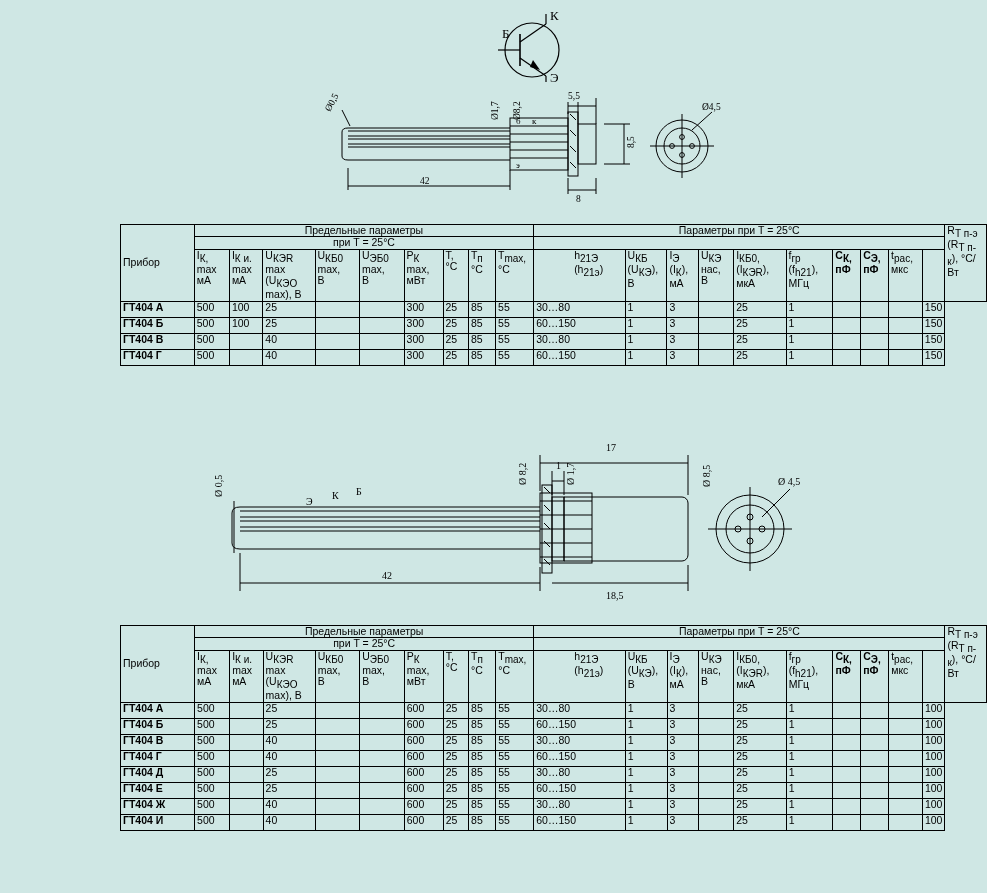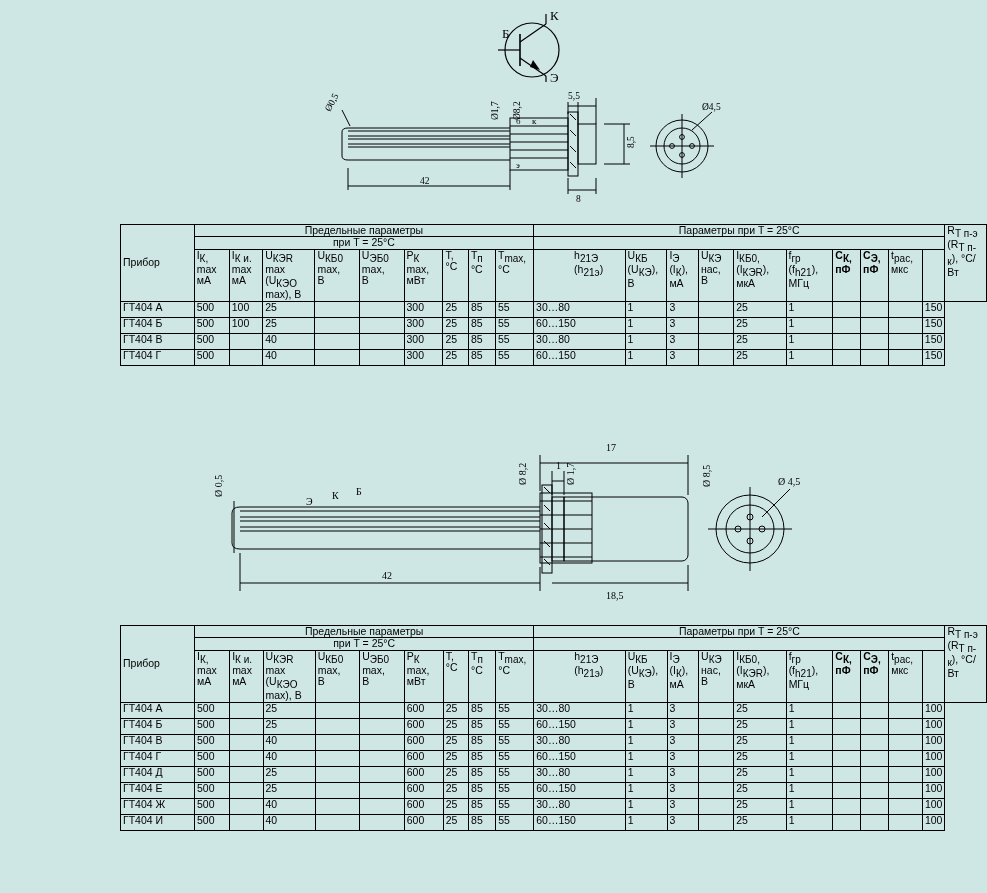--- a/index.html
+++ b/index.html
@@ -33,21 +33,21 @@
     vertical-align:top;
     font-weight:normal;
     text-align:left;
     line-height:1.08;
   }
   .t1{left:120px;top:224px;}
   .t2{left:120px;top:625px;}
   .grp{text-align:center;}
   .hdr td{font-size:10.5px;}
   .sub{font-size:10px;vertical-align:sub;line-height:1;text-align:center;}
-  .dev{white-space:nowrap;}
+  .dev{white-space:nowrap;font-weight:bold;}
   .row td{height:15px;}
   .vm{vertical-align:middle;}
 
   
   .c-dev{width:74px;margin-top:48px;}
   .c-ik{width:32px;margin-left:23px;}
   .c-iki{width:30px;}
   .c-ukzr{width:50px;}
   .c-ukb0{width:42px;}
   .c-uebo{width:42px;}

